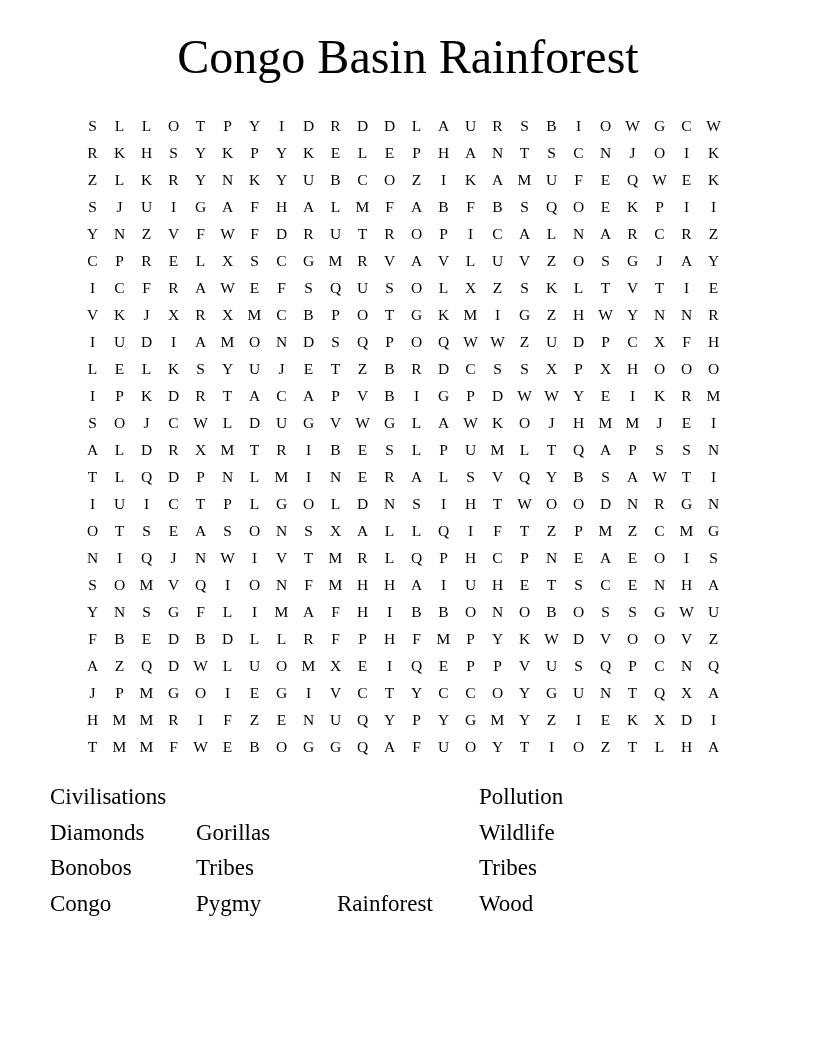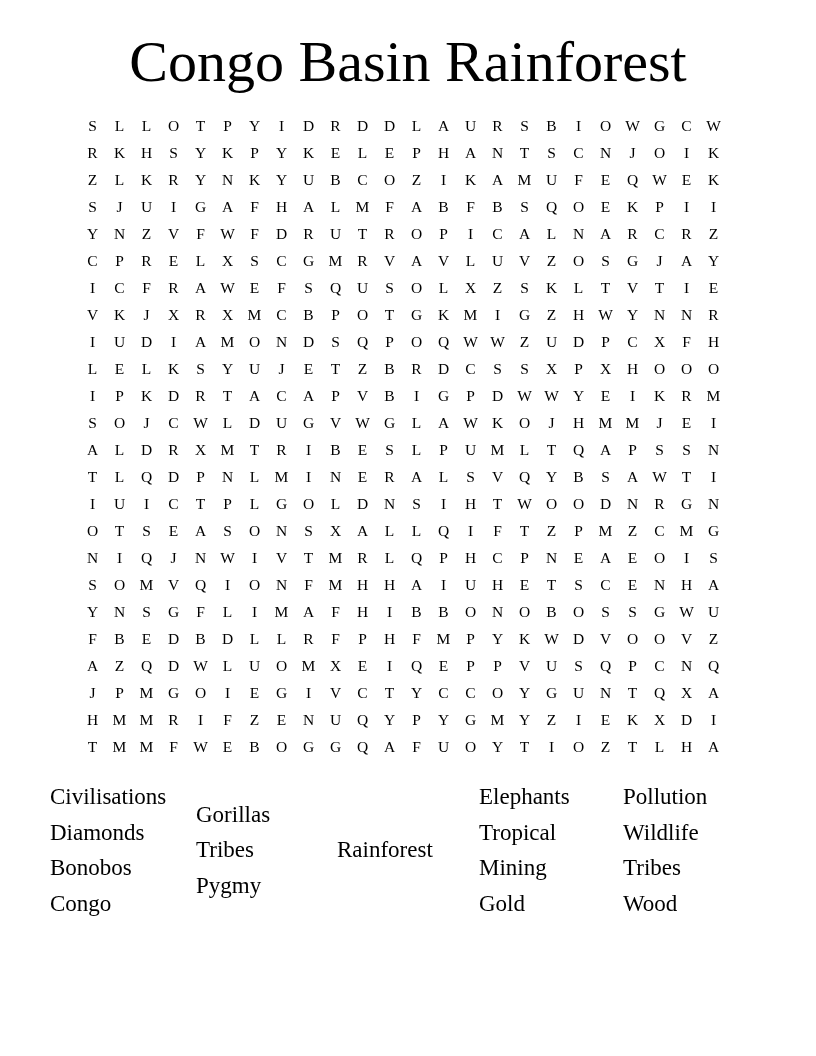--- a/index.html
+++ b/index.html
@@ -20,21 +20,21 @@
     left: 0; top: 0;
     width: 816px; height: 1056px;
     background: #ffffff;
   }
   .title {
     position: absolute;
     top: 33px;
     left: 0;
     width: 816px;
     text-align: center;
-    font-size: 58px;
+    font-size: 48px;
     line-height: 1;
     font-weight: normal;
     margin: 0;
     letter-spacing: 0;
   }
   .grid {
     position: absolute;
     left: 79px;
     top: 112px;
     display: grid;
@@ -48,21 +48,21 @@
     text-align: center;
     line-height: 27px;
     font-size: 15.5px;
   }
   .words {
     position: absolute;
     left: 50px;
     top: 779px;
     display: flex;
     flex-direction: row;
-    align-items: center;
+    align-items: flex-end;
   }
   .word-col {
     display: flex;
     flex-direction: column;
   }
   .word-col:nth-child(1) { width: 146px; }
   .word-col:nth-child(2) { width: 141px; }
   .word-col:nth-child(3) { width: 142px; gap: 40px; }
   .word-col:nth-child(4) { width: 144px; }
   .word-col:nth-child(5) { width: 150px; }
@@ -664,25 +664,19 @@
       </div>
       <div class="word-col">
         <div class="word">Gorillas</div>
         <div class="word">Tribes</div>
         <div class="word">Pygmy</div>
       </div>
       <div class="word-col">
         <div class="word">Rainforest</div>
       </div>
       <div class="word-col">
-        <div class="word">Elephants</div>
-        <div class="word">Tropical</div>
-        <div class="word">Mining</div>
-        <div class="word">Gold</div>
-      </div>
-      <div class="word-col">
         <div class="word">Pollution</div>
         <div class="word">Wildlife</div>
         <div class="word">Tribes</div>
         <div class="word">Wood</div>
       </div>
     </div>
 </div>
 
 </body></html>

